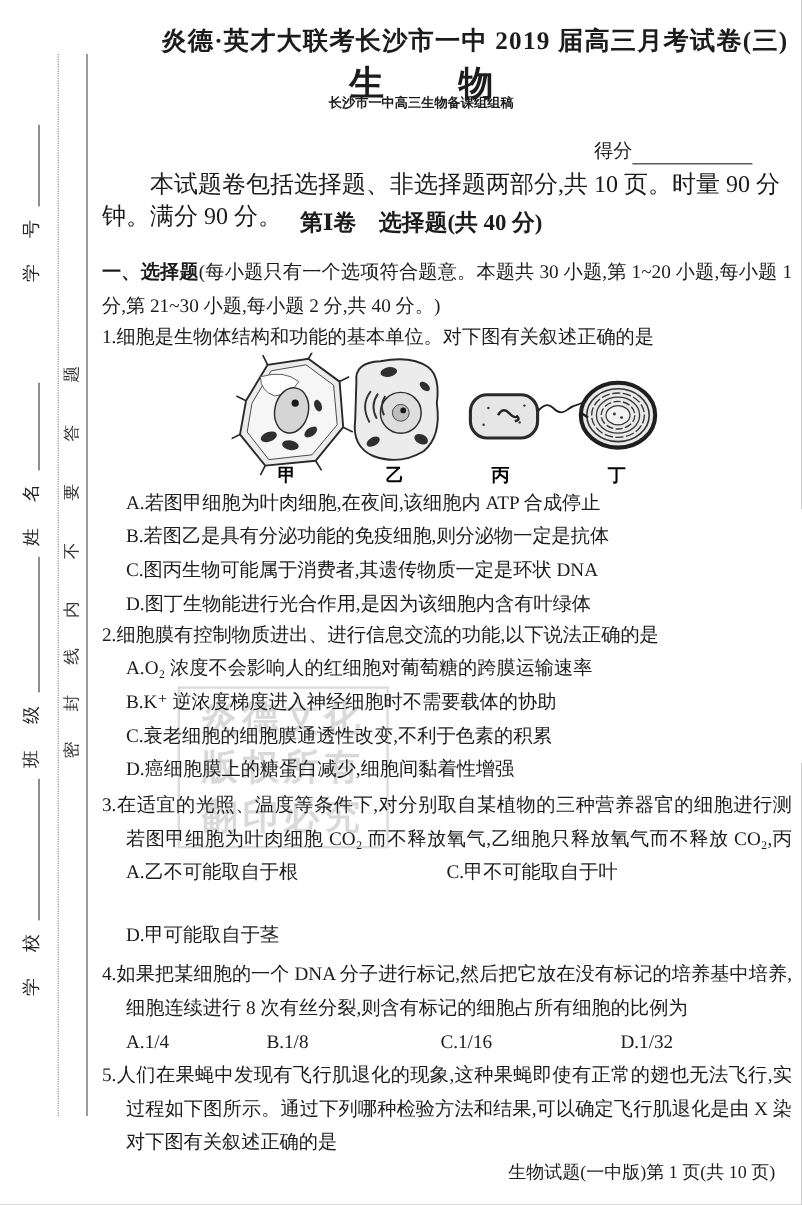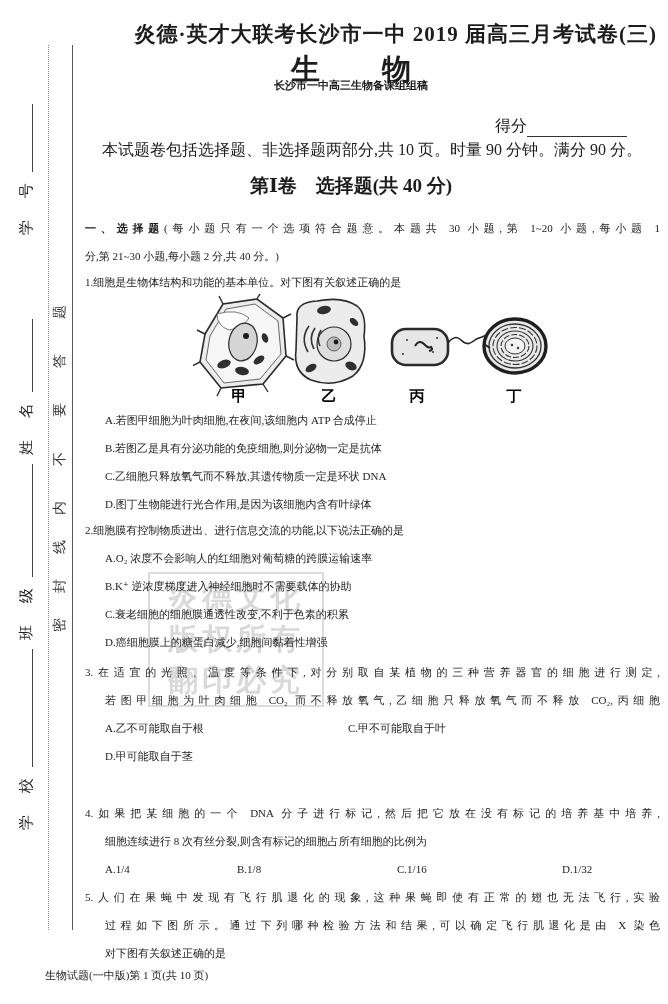--- a/index.html
+++ b/index.html
@@ -43,36 +43,36 @@
   .hdr { position:absolute; left:45px; width:612px; text-align:center; z-index:1; }
   .exam-title { top:20px; font-size:21px; font-weight:bold; letter-spacing:1px;text-align:right; }
   .subject-row { position:absolute; left:45px; width:612px; top:50px; display:flex; justify-content:center; gap:62px;
     font-family:"Liberation Sans","DejaVu Sans",sans-serif; font-size:29px; font-weight:bold; z-index:1; }
   .org-line { top:78px; font-size:11px; font-weight:bold;
     font-family:"Liberation Sans","DejaVu Sans",sans-serif; }
   .score-row { position:absolute; left:495px; top:116px; display:flex; align-items:flex-end; z-index:1; }
   .score-row .slabel { font-size:16px; font-weight:normal;
     font-family:"Liberation Sans","DejaVu Sans",sans-serif; }
   .score-row .sblank { width:100px; border-bottom:1px solid #333; height:18px; }
-  .exam-note { position:absolute; left:70px; top:140px; width:575px; font-size:16px; text-indent:2em; z-index:1; }
+  .exam-note { position:absolute; left:85px; top:140px; width:575px; font-size:20px; text-indent:2em; z-index:1; }
   .section-title { top:173px; font-size:19px; font-weight:bold; }
   
-  .blk { position:absolute; left:85px; width:575px; font-size:11px; line-height:28px; z-index:1; }
+  .blk { position:absolute; left:85px; width:575px; font-size:16px; line-height:28px; z-index:1; }
   .line { height:28px; overflow:hidden; }
   .fill { text-align:justify; text-align-last:justify; }
   .b { font-weight:bold; }
   .cont { padding-left:20px; }
   .opt  { padding-left:20px; }
-  .opts-2col { display:grid; grid-template-columns:243px auto; padding-left:20px; }
+  .opts-2col { display:grid; grid-template-columns:243px auto; padding-left:20px;gap:24px; }
   .opts-2col .cell { height:28px; overflow:hidden; }
-  .opts-4col { display:grid; grid-template-columns:117px 145px 150px auto; padding-left:20px;gap:15px; }
+  .opts-4col { display:grid; grid-template-columns:117px 145px 150px auto; padding-left:20px; }
   .opts-4col .cell { height:28px; overflow:hidden; }
   .figure { position:absolute; left:193px; top:294px; z-index:1; }
   .fig-label { font-family:"Liberation Sans","DejaVu Sans",sans-serif; font-size:15px; font-weight:bold; }
-  .footer { position:absolute; left:45px; top:968px; width:612px; text-align:left; font-size:11px; z-index:1; }
+  .footer { position:absolute; left:34px; top:968px; width:612px; text-align:right; font-size:15px; z-index:1; }
 </style>
 </head>
 <body>
 
 <div class="page">
 
   <div class="watermark">
     <span>炎德文化</span>
     <span>版权所有</span>
     <span>翻印必究</span>
@@ -186,21 +186,21 @@
       <circle cx="319" cy="51" r="1.2" fill="#333"></circle>
         <circle cx="325" cy="54" r="1.2" fill="#333"></circle>
       <path d="M291,50 l6,4" stroke="#1f1f1f" stroke-width="2"></path>
       <text class="fig-label" x="321" y="107" text-anchor="middle">丁</text>
     </g>
   </svg>
 
   <div class="blk" style="top:406px;">
     <div class="line opt">A.若图甲细胞为叶肉细胞,在夜间,该细胞内 ATP 合成停止</div>
     <div class="line opt">B.若图乙是具有分泌功能的免疫细胞,则分泌物一定是抗体</div>
-    <div class="line opt">C.乙细胞只释放氧气而不释放,其遗传物质一定是环状 DNA</div>
+    <div class="line opt">C.图丙生物可能属于消费者,其遗传物质一定是环状 DNA</div>
     <div class="line opt">D.图丁生物能进行光合作用,是因为该细胞内含有叶绿体</div>
   </div>
 
   <div class="blk" style="top:516px;">
     <div class="line">2.细胞膜有控制物质进出、进行信息交流的功能,以下说法正确的是</div>
     <div class="line opt">A.O₂ 浓度不会影响人的红细胞对葡萄糖的跨膜运输速率</div>
     <div class="line opt">B.K⁺ 逆浓度梯度进入神经细胞时不需要载体的协助</div>
     <div class="line opt">C.衰老细胞的细胞膜通透性改变,不利于色素的积累</div>
     <div class="line opt">D.癌细胞膜上的糖蛋白减少,细胞间黏着性增强</div>
   </div>

